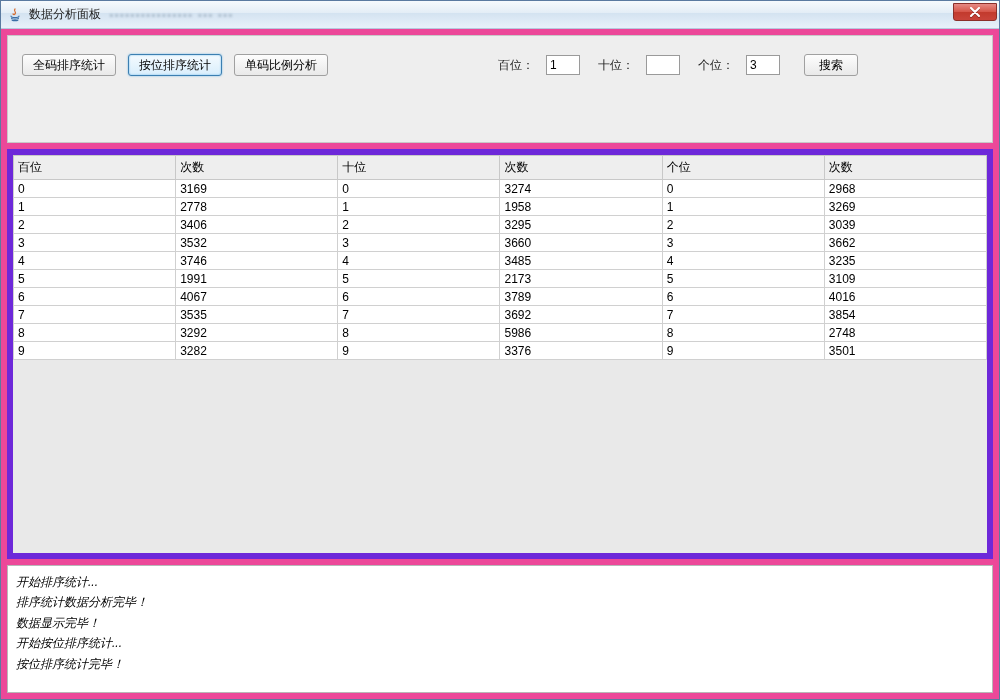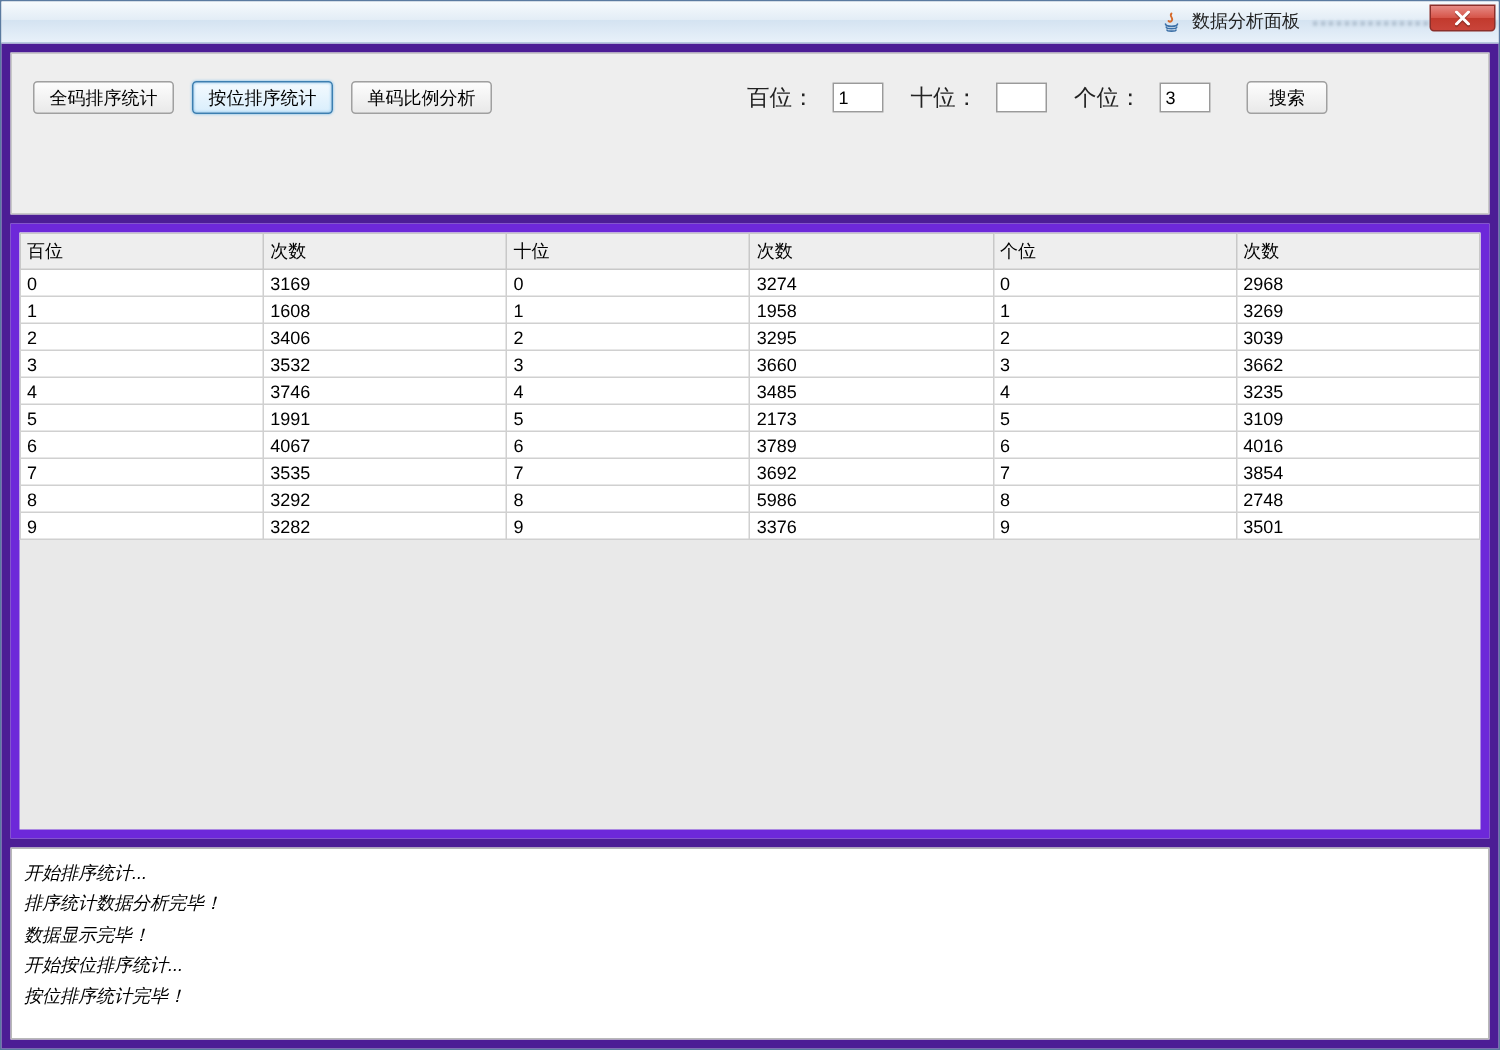--- a/index.html
+++ b/index.html
@@ -20,21 +20,20 @@
     }
     .titlebar {
       height: 28px;
       background: linear-gradient(to bottom, #f6fafd 0%, #e3edf6 45%, #d4e3f1 46%, #e8f1fa 100%);
       border-bottom: 1px solid #b6c9de;
       display: flex;
       align-items: center;
       padding: 0 0 0 6px;
       position: relative;
       color: #333;
-      justify-content: flex-end;
     }
     .titlebar .app-icon {
       width: 16px; height: 16px;
       margin-right: 6px;
       display: inline-flex;
       align-items: center; justify-content: center;
     }
     .titlebar .title-text { font-size: 12px; color: #222; }
     .titlebar .ghost-text {
       margin-left: 8px;
@@ -54,21 +53,21 @@
       color: #fff;
       font-weight: bold;
       cursor: pointer;
     }
     .close-btn svg { filter: drop-shadow(0 1px 0 rgba(0,0,0,0.3)); }
     .content-area {
       flex: 1;
       padding: 6px;
       display: flex;
       flex-direction: column;
-      background: #4c1d95;
+      background: #ec4899;
       gap: 6px;
     }
     .toolbar-panel {
       background: #eeeeee;
       border: 1px solid #c8c8c8;
       padding: 18px 14px 66px 14px;
       display: flex;
       align-items: center;
       gap: 12px;
     }
@@ -81,21 +80,21 @@
       border-radius: 3px;
       cursor: pointer;
       min-width: 84px;
     }
     .btn.active {
       border: 1px solid #3c7fb1;
       box-shadow: 0 0 2px #6fb7e8 inset, 0 0 2px #6fb7e8;
       background: linear-gradient(to bottom, #f4fafe, #d9eefc);
     }
     .spacer { flex: 0 0 140px; }
-    .field-label { font-size: 15px; color: #222; margin-left: 6px; }
+    .field-label { font-size: 12px; color: #222; margin-left: 6px; }
     .num-input {
       width: 34px; height: 20px;
       border: 1px solid #9a9a9a;
       background: #fff;
       font: inherit;
       padding: 1px 3px;
       text-align: left;
     }
     .search-btn { min-width: 54px; margin-left: 12px;}
     .table-panel {
@@ -207,21 +206,21 @@
             <tr>
               <td>0</td>
               <td>3169</td>
               <td>0</td>
               <td>3274</td>
               <td>0</td>
               <td>2968</td>
             </tr>
             <tr>
               <td>1</td>
-              <td>1608</td>
+              <td>2778</td>
               <td>1</td>
               <td>1958</td>
               <td>1</td>
               <td>3269</td>
             </tr>
             <tr>
               <td>2</td>
               <td>3406</td>
               <td>2</td>
               <td>3295</td>

